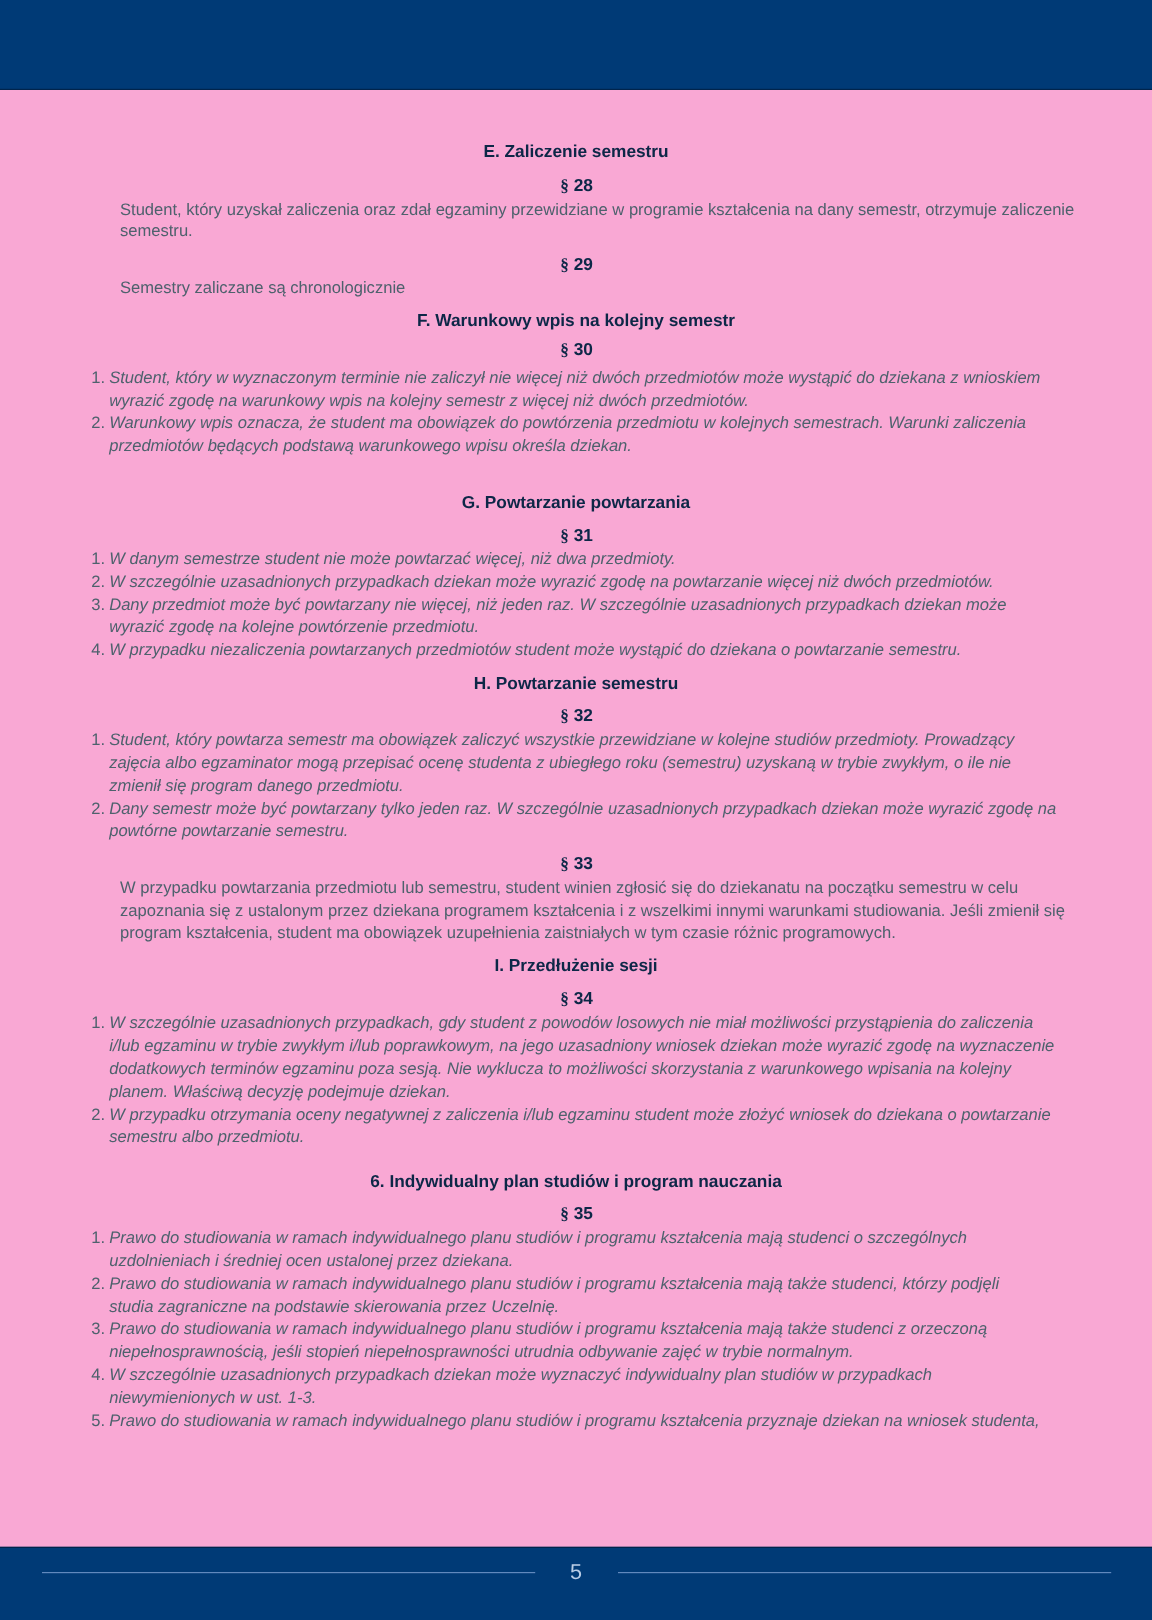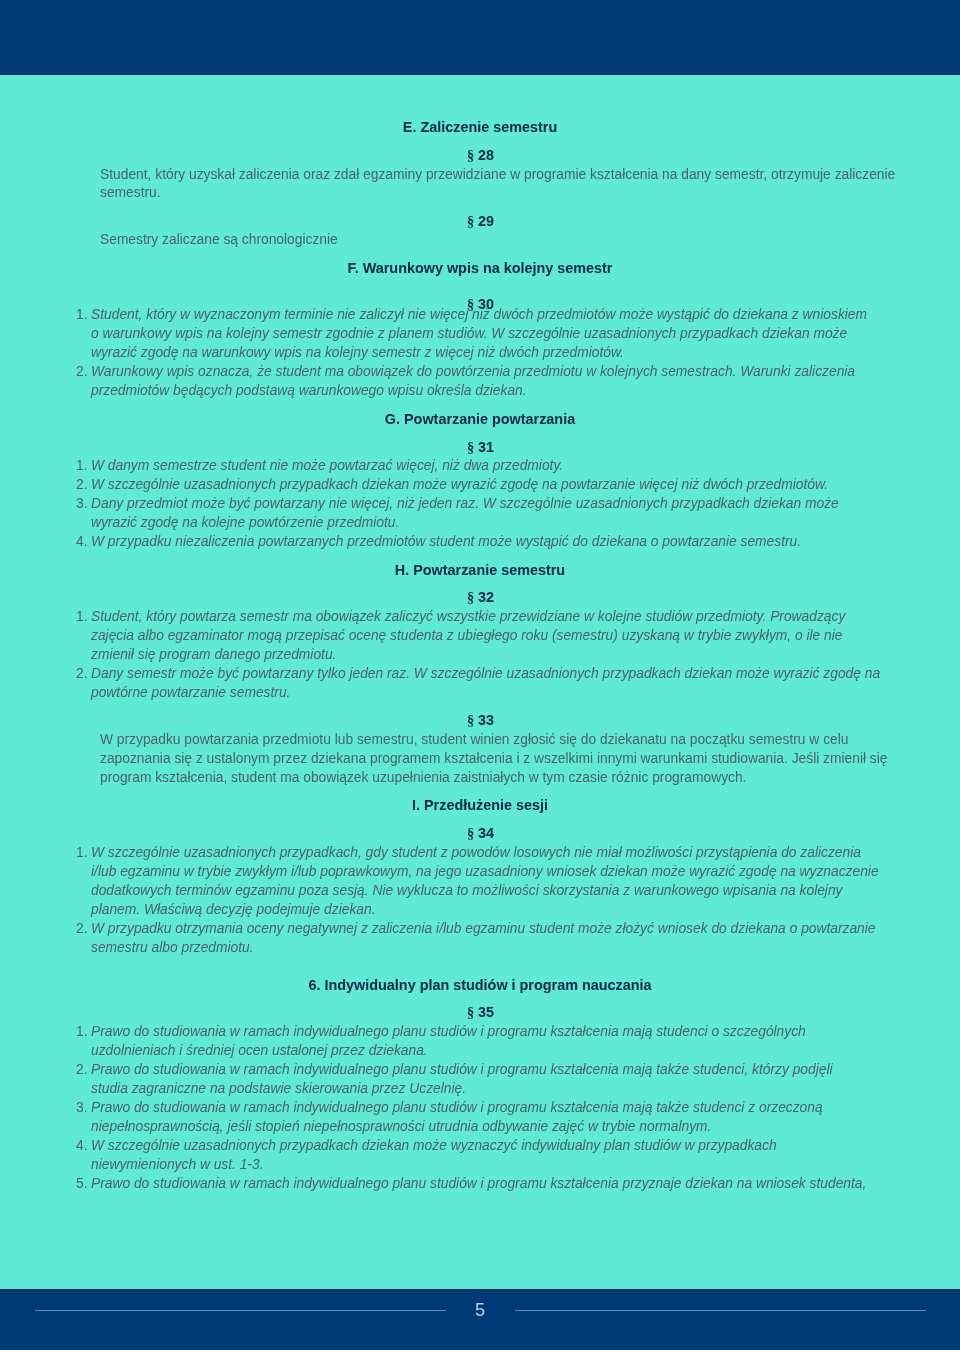--- a/index.html
+++ b/index.html
@@ -1,20 +1,20 @@
 <!DOCTYPE html>
 <html lang="pl"><head>
 <meta charset="utf-8">
 <title>Regulamin studiow</title>
 <style>
   html,body{margin:0;padding:0;background:#ffffff;}
   body{width:960px;height:1350px;overflow:hidden;
        font-family:"Liberation Sans",sans-serif;
        -webkit-font-smoothing:antialiased;}
-  .page{position:relative;width:960px;height:1350px;background:#5eead4;overflow:hidden;}
+  .page{position:relative;width:960px;height:1350px;background:#f9a8d4;overflow:hidden;}
   .band-top{position:absolute;left:0;top:0;width:960px;height:75px;background:#003a76;border-bottom:1px solid #00244c;box-sizing:border-box;}
   .band-bottom{position:absolute;left:0;top:1289px;width:960px;height:61px;background:#003a76;border-top:1px solid #00244c;box-sizing:border-box;}
   .footer-rule{position:absolute;top:20px;height:1px;background:#6189bd;}
   .footer-rule.left{left:35px;width:411px;}
   .footer-rule.right{left:515px;width:411px;}
   .pgnum{position:absolute;left:0;top:10px;width:960px;text-align:center;
          color:#b9cde6;font-size:18px;line-height:20px;}
   .content{position:absolute;left:76px;top:0;width:808px;height:1350px;}
   .blk{position:absolute;left:0;width:808px;}
   .h-sec{color:#0d2747;font-weight:bold;font-size:14.4px;line-height:18.95px;text-align:center;white-space:nowrap;}
@@ -39,26 +39,25 @@
     <div class="blk par" style="top:145.8px"><span class="sect">§</span><span class="secnum">28</span></div>
     <div class="blk body-t" style="top:165.5px">
       <span class="ln">Student, który uzyskał zaliczenia oraz zdał egzaminy przewidziane w programie kształcenia na dany semestr, otrzymuje zaliczenie</span>
       <span class="ln">semestru.</span>
     </div>
     <div class="blk par" style="top:211.5px"><span class="sect">§</span><span class="secnum">29</span></div>
     <div class="blk body-t" style="top:231.0px">
       <span class="ln">Semestry zaliczane są chronologicznie</span>
     </div>
     <div class="blk h-sec" style="top:258.9px">F. Warunkowy wpis na kolejny semestr</div>
-    <div class="blk par" style="top:295px"><span class="sect">§</span><span class="secnum">30</span></div>
+    <div class="blk par" style="top:283px"><span class="sect">§</span><span class="secnum">30</span></div>
     <ol class="blk ol" style="top:305.75px">
       <li>
         <span class="num">1.</span>
         <span class="ln">Student, który w wyznaczonym terminie nie zaliczył nie więcej niż dwóch przedmiotów może wystąpić do dziekana z wnioskiem</span>
-        <span class="ln">o warunkowy wpis na kolejny semestr zgodnie z planem studiów. W szczególnie uzasadnionych przypadkach dziekan może</span>
         <span class="ln">wyrazić zgodę na warunkowy wpis na kolejny semestr z więcej niż dwóch przedmiotów.</span>
       </li>
       <li>
         <span class="num">2.</span>
         <span class="ln">Warunkowy wpis oznacza, że student ma obowiązek do powtórzenia przedmiotu w kolejnych semestrach. Warunki zaliczenia</span>
         <span class="ln">przedmiotów będących podstawą warunkowego wpisu określa dziekan.</span>
       </li>
     </ol>
     <div class="blk h-sec" style="top:410.1px">G. Powtarzanie powtarzania</div>
     <div class="blk par" style="top:437.6px"><span class="sect">§</span><span class="secnum">31</span></div>

